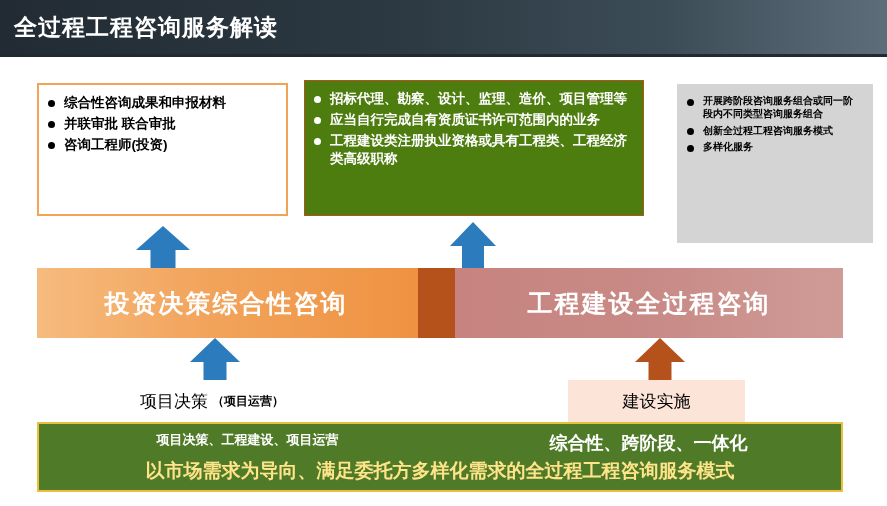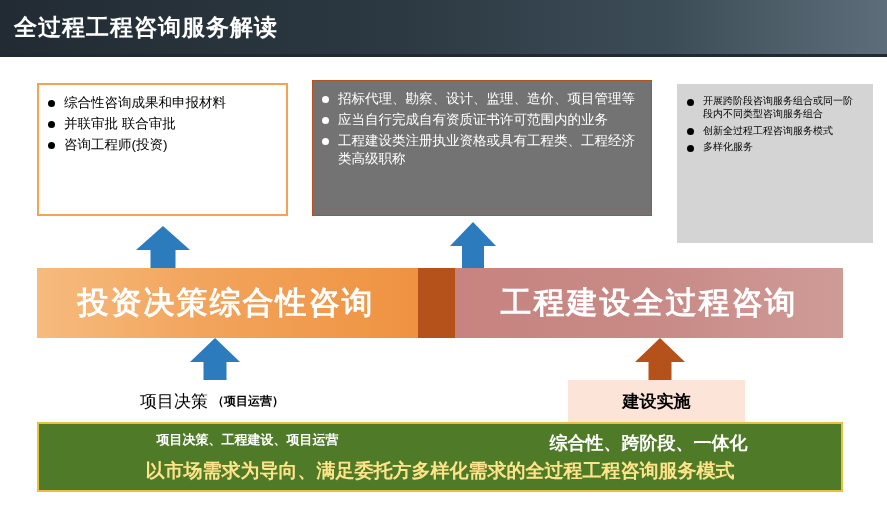--- a/index.html
+++ b/index.html
@@ -49,44 +49,44 @@
   }
   .callout ul {
     margin: 0;
     padding: 0;
     list-style: none;
   }
   .callout li {
     position: relative;
     padding-left: 17px;
     margin-bottom: 3px;
-    font-weight: normal;
+    font-weight: bold;
     line-height: 1.33;
   }
   .callout li:last-child { margin-bottom: 0; }
   .callout li .bullet {
     position: absolute;
     left: 1px; top: 0.48em;
     width: 7px; height: 7px;
     border-radius: 50%;
     background: #000000;
   }
 
   #box-left {
     left: 37px; top: 83px;
     width: 251px; height: 133px;
     background: #ffffff;
     border: 2px solid #f3a355;
     font-size: 13.5px;
     color: #000000;
   }
   #box-mid {
-    left: 312px; top: 80px;
+    left: 304px; top: 80px;
     width: 340px; height: 136px;
-    background: #737373;
+    background: #4d7c0f;
     border: 1px solid #b5521c;
     font-size: 13.5px;
     color: #ffffff;
   }
   #box-mid li .bullet { background: #ffffff; }
   #box-right {
     left: 677px; top: 84px;
     width: 196px; height: 159px;
     background: #d4d4d4;
     border: 1px solid #d4d4d4;
@@ -176,21 +176,21 @@
     align-items: center;
   }
   #band-notch {
     position: absolute;
     left: 381px; top: 0;
     width: 37px; height: 70px;
     background: #b5521c;
   }
   .band-label {
     position: relative;
-    font-size: 31px;
+    font-size: 25px;
     font-weight: bold;
     color: #ffffff;
     letter-spacing: 2px;
     z-index: 2;
   }
   #band-left .band-label { margin-right: 40px; }
 
   
   #label-decision {
     position: absolute;
@@ -210,21 +210,21 @@
   #label-construction {
     position: absolute;
     left: 568px; top: 380px;
     width: 177px; height: 42px;
     background: #fce4d8;
     display: flex;
     align-items: center;
     justify-content: center;
   }
   #label-construction .main {
-    font-size: 17px; font-weight: bold; color: #000000;
+    font-size: 17px; font-weight: normal; color: #000000;
   }
 
   
   #green-block {
     position: absolute;
     left: 37px; top: 422px;
     width: 806px; height: 70px;
     background: #4f7a28;
     border: 2px solid #e8c040;
     box-sizing: border-box;

